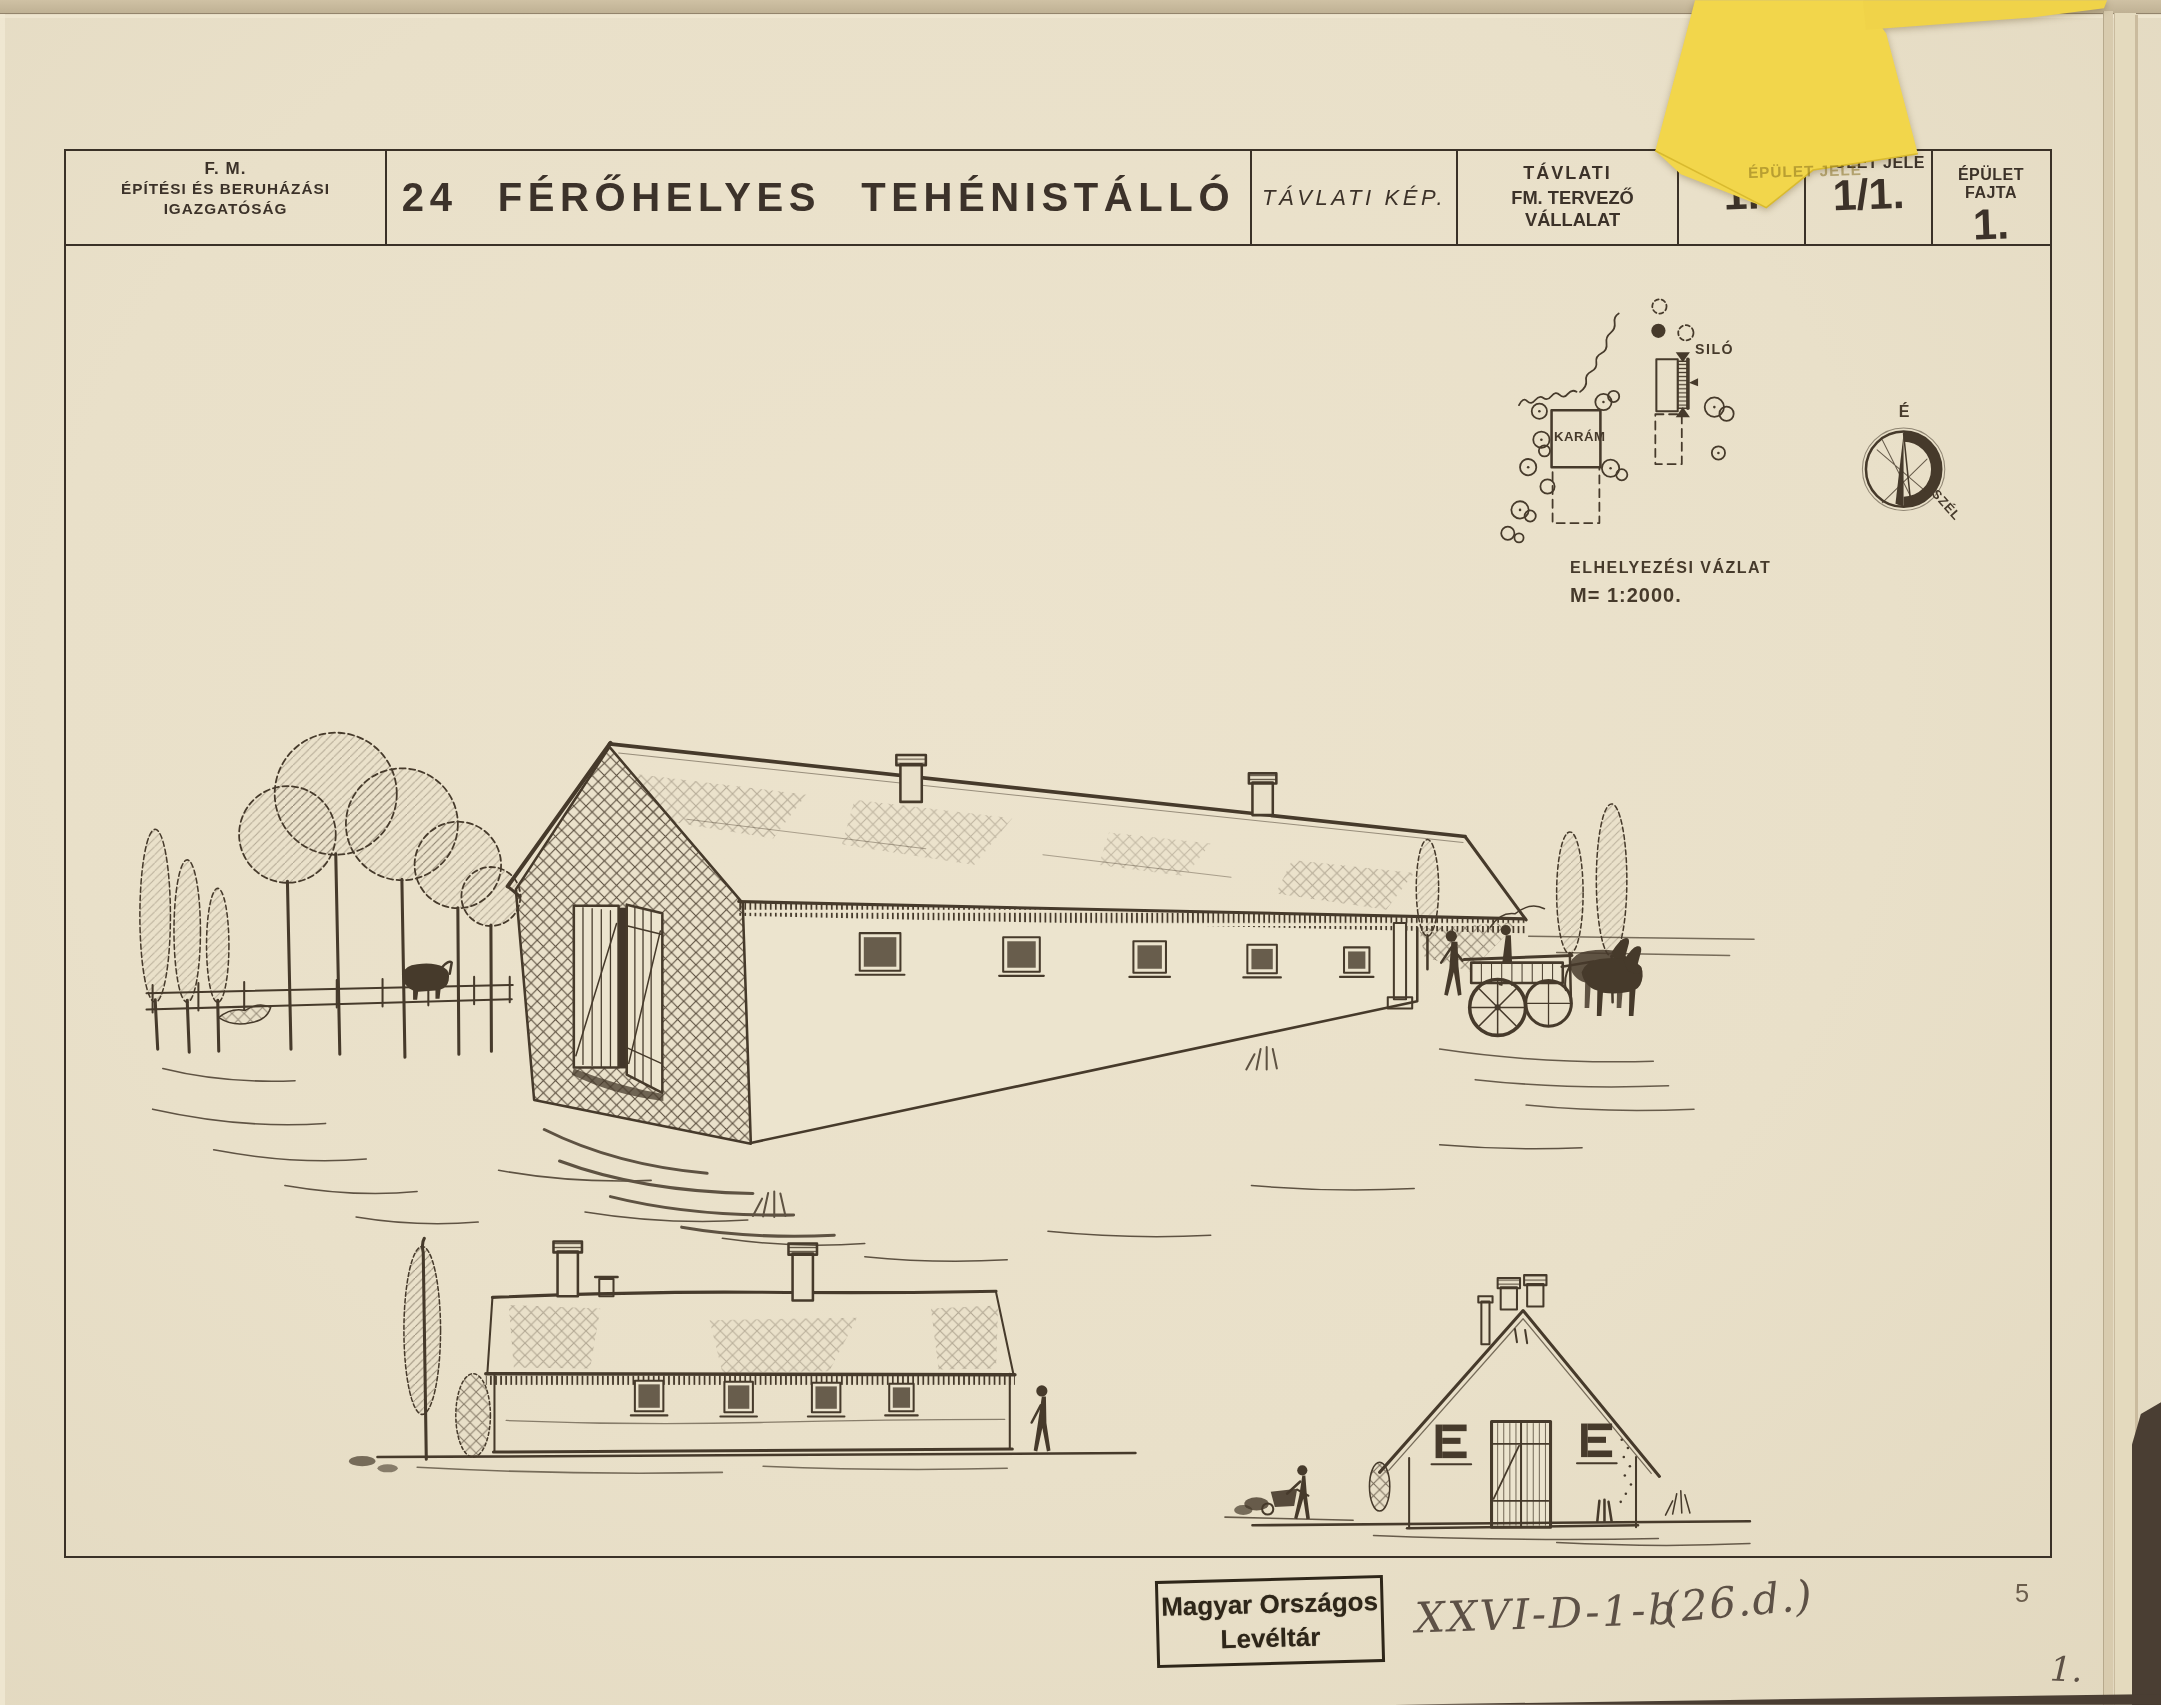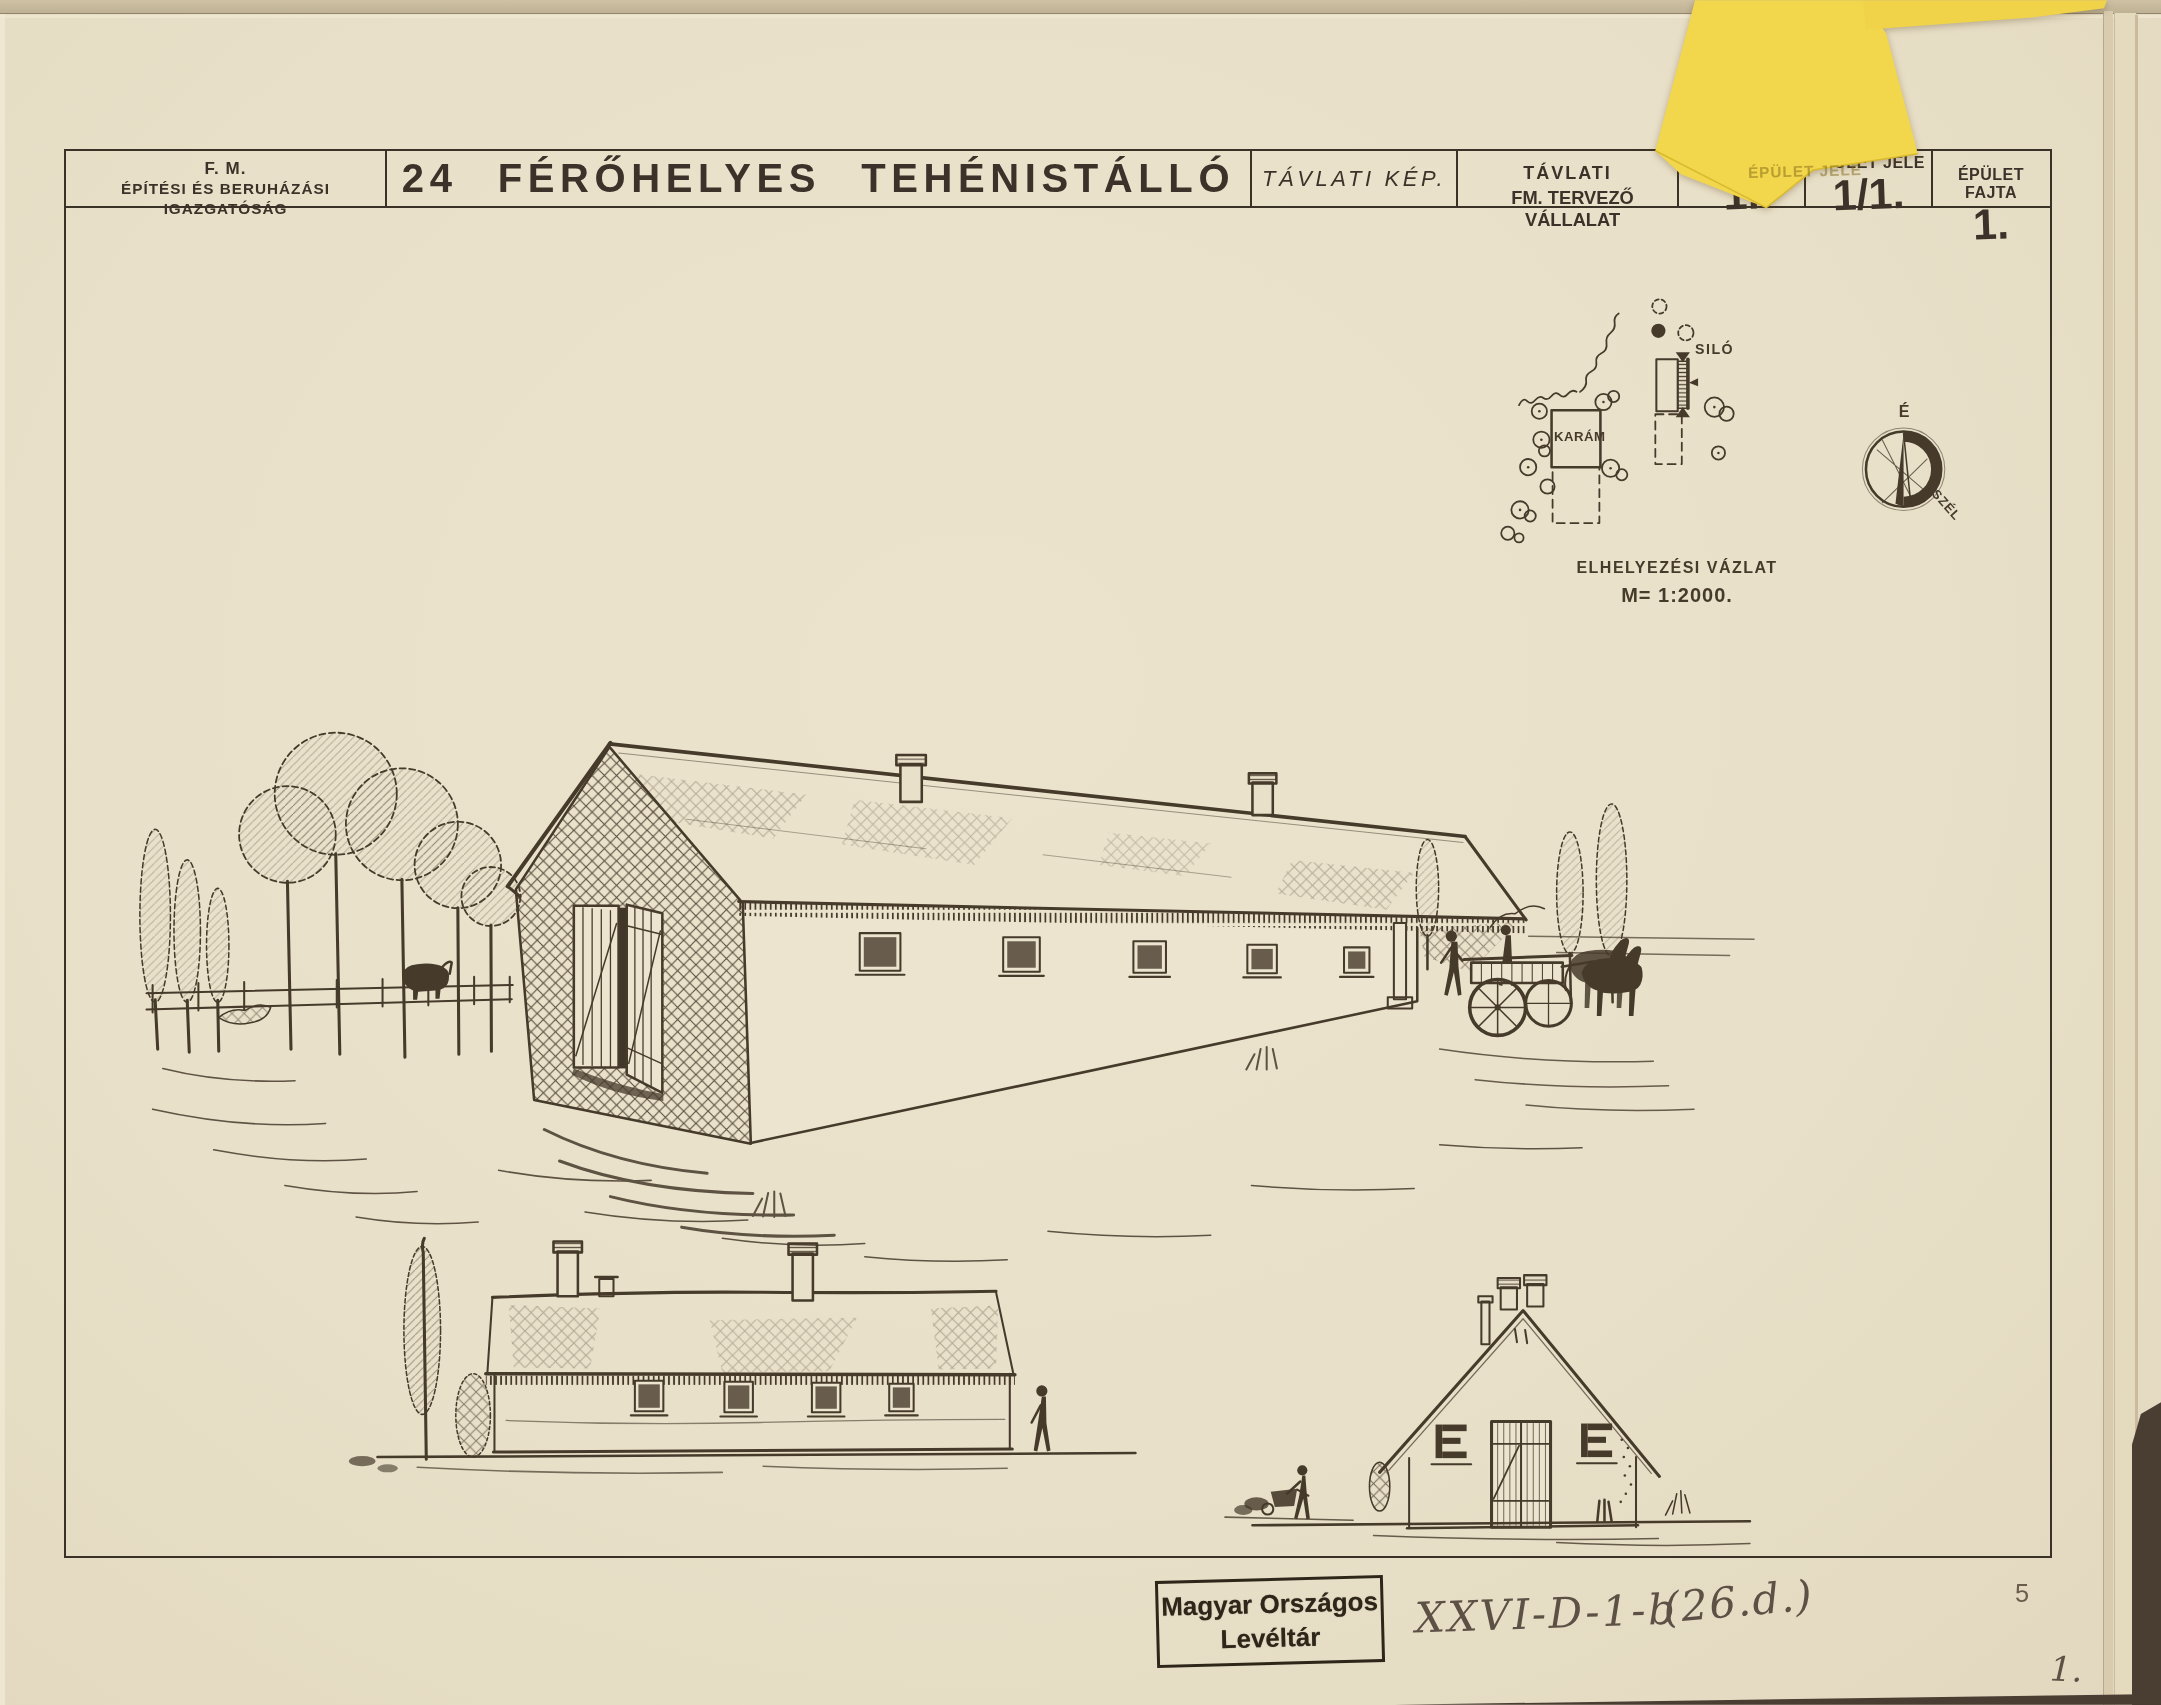--- a/index.html
+++ b/index.html
@@ -15,21 +15,21 @@
   .left-edge{left:0;top:14.2px;width:4.6px;height:1691px;background:#f1e9d4;opacity:.75;z-index:5;}
   .right-edge1{left:2103px;top:11.2px;width:9.2px;height:1694px;background:#d8cbae;border-left:1px solid #b7a98c;z-index:5;}
   .right-edge2{left:2114px;top:13.2px;width:21.4px;height:1692px;background:#e4dabe;border-left:1px solid #c9bb9e;z-index:5;}
   .right-edge3{left:2135px;top:15.3px;width:3.1px;height:1690px;background:#cabb9e;z-index:5;}
   .dark-corner{left:2132px;top:1402px;width:29.5px;height:303px;background:#4a3e33;
      clip-path:polygon(30% 4%,100% 0,100% 100%,0 100%,0 14%);z-index:6;}
   .dark-bottom{left:1394px;top:1694px;width:767px;height:10.7px;background:#4a3e33;
      clip-path:polygon(0 100%,100% 0,100% 100%);z-index:6;}
   
   .frame{left:64px;top:149px;width:1988px;height:1409px;border:2.5px solid #3a3127;z-index:2;box-sizing:border-box;}
-  .titlebar{display:flex;height:57px;border-bottom:2.5px solid #3a3127;box-sizing:border-box;}
+  .titlebar{display:flex;height:95px;border-bottom:2.5px solid #3a3127;box-sizing:border-box;}
   .hcell{box-sizing:border-box;border-right:2.5px solid #3a3127;height:100%;text-align:center;color:#3c3229;}
   .hcell:last-child{border-right:none;margin-top:12px;}
   .cell-org{width:321px;padding-top:6.6px;font-weight:bold;line-height:1.28;letter-spacing:1px;}
   .cell-org .l1{font-size:17px;}
   .cell-org .l2,.cell-org .l3{font-size:15.3px;}
   .cell-title{width:865px;display:flex;align-items:center;justify-content:center;
       font-size:40px;font-weight:bold;letter-spacing:5.6px;word-spacing:23.4px;color:#3c322a;}
   .cell-view{width:206px;display:flex;align-items:center;justify-content:center;
       font-size:22px;letter-spacing:3.6px;font-style:italic;}
   .cell-designer{width:221px;padding-top:12.2px;}
@@ -38,21 +38,21 @@
   .cell-num{width:127px;padding-top:3.1px;}
   .cell-num .nl{font-size:16px;font-weight:bold;letter-spacing:0.5px;}
   .cell-num .nv{font-size:43px;font-weight:bold;transform:rotate(-2deg);margin-top:-2px;}
   .cell-last{width:116px;}
   
   .sketch{left:0;top:0;z-index:3;pointer-events:none;}
   
   .lbl{z-index:4;color:#463a2b;font-weight:bold;}
   .lbl-silo{left:1695px;top:297px;font-size:14.2px;letter-spacing:1.5px;margin-top:44px;}
   .lbl-karam{left:1554px;top:429px;width:45px;text-align:center;font-size:13.2px;letter-spacing:0.5px;}
-  .caption{left:1570px;top:559px;width:214px;text-align:center;z-index:4;color:#463a2b;font-weight:bold;}
+  .caption{left:1570px;top:559px;width:214px;text-align:left;z-index:4;color:#463a2b;font-weight:bold;}
   .caption .c1{font-size:16px;letter-spacing:1.5px;}
   .caption .c2{font-size:20px;letter-spacing:1px;margin-top:7px;}
   .lbl-north{left:1894px;top:403px;width:20.4px;text-align:center;font-size:16px;}
   .lbl-wind{left:1928px;top:498px;font-size:12.7px;letter-spacing:1px;transform:rotate(48deg);}
   
   .sticky{left:0;top:0;z-index:6;filter:drop-shadow(0 2.5px 3.6px rgba(90,70,30,.35));}
   .ghost-label{left:1748px;top:162px;width:153px;font-size:15.3px;font-weight:bold;letter-spacing:1px;
      color:rgba(128,104,24,.5);transform:rotate(-1.5deg);z-index:7;}
   
   .stamp{left:1156px;top:1578px;width:222px;height:81px;border:3.6px solid #2e2619;

